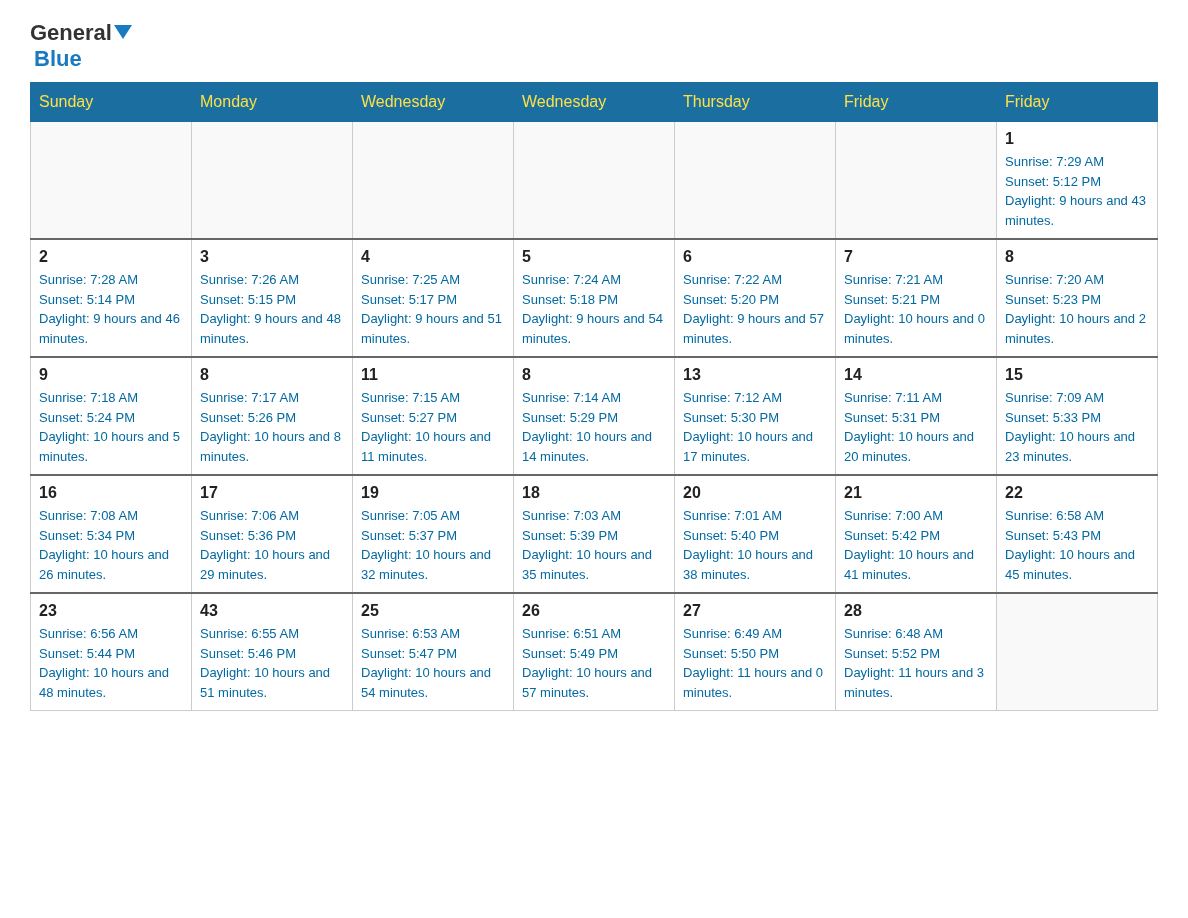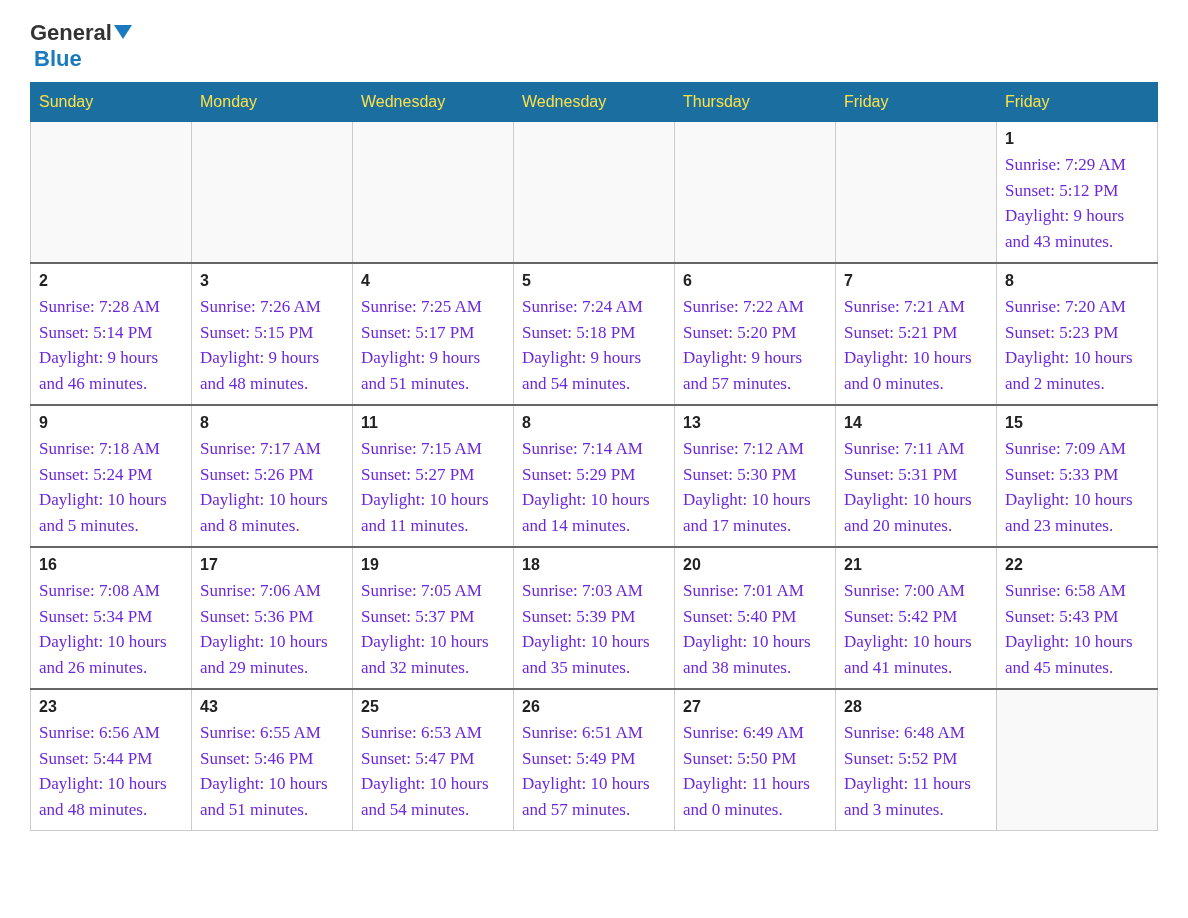--- a/index.html
+++ b/index.html
@@ -80,24 +80,23 @@
     .calendar tbody tr td.empty {
       background: #f9f9f9;
     }
     .day-number {
       font-size: 16px;
       font-weight: bold;
       color: #222;
       margin-bottom: 4px;
     }
     .day-info {
-      font-size: 17px;
-      color: #6d28d9;
+      font-size: 13px;
+      color: #0369a1;
       line-height: 1.5;
-      font-family: Liberation Serif, serif;
     }
     .row-divider td {
       border-top: 2px solid #666 !important;
     }
   </style>
 </head>
 <body>
 
 <div class="header">
   <div class="logo-area">

